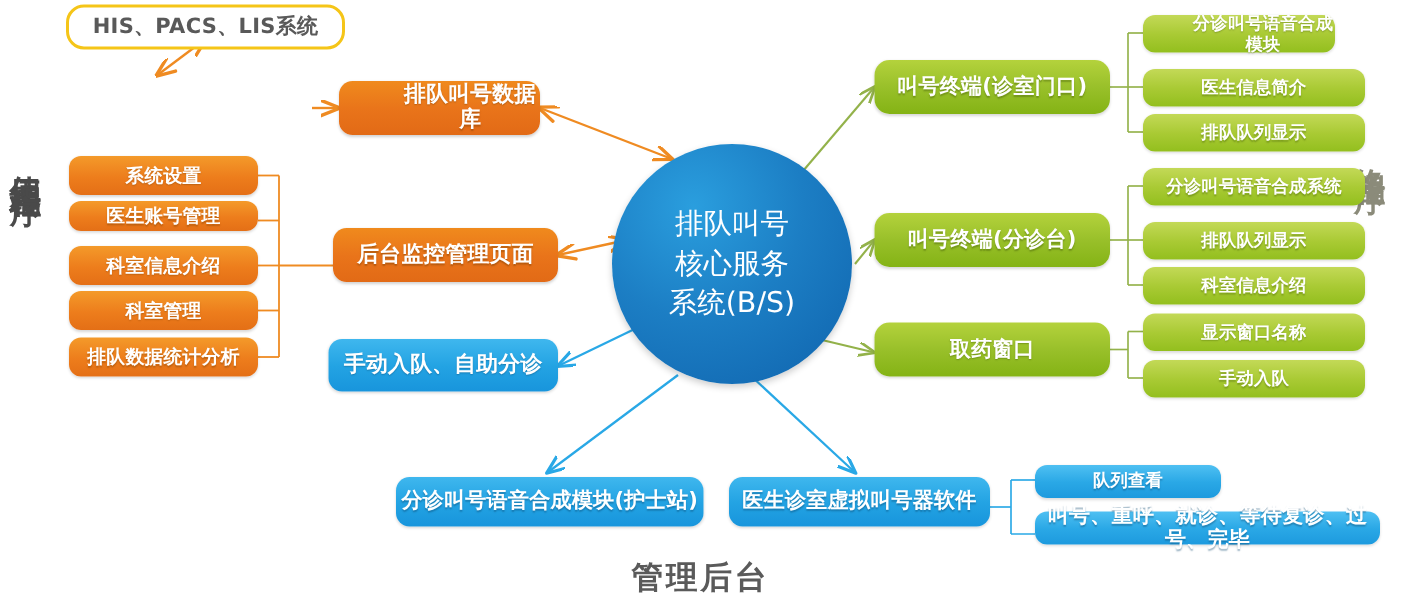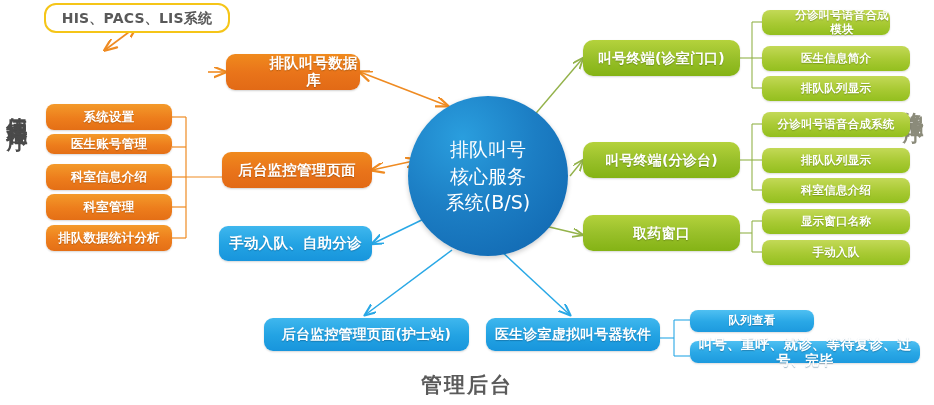--- a/index.html
+++ b/index.html
@@ -250,21 +250,21 @@
 
   <div class="node green" style="left:583px; top:142px; width:157px; height:36px; font-size:14px;">叫号终端(分诊台)</div>
   <div class="node green-sm" style="left:762px; top:112px; width:148px; height:25px; font-size:11.5px;">分诊叫号语音合成系统</div>
   <div class="node green-sm" style="left:762px; top:148px; width:148px; height:25px; font-size:11.5px;">排队队列显示</div>
   <div class="node green-sm" style="left:762px; top:178px; width:148px; height:25px; font-size:11.5px;">科室信息介绍</div>
 
   <div class="node green" style="left:583px; top:215px; width:157px; height:36px; font-size:14px;">取药窗口</div>
   <div class="node green-sm" style="left:762px; top:209px; width:148px; height:25px; font-size:11.5px;">显示窗口名称</div>
   <div class="node green-sm" style="left:762px; top:240px; width:148px; height:25px; font-size:11.5px;">手动入队</div>
 
-  <div class="node blue" style="left:264px; top:318px; width:205px; height:33px; font-size:14px;">后台监控管理页面(护士站)</div>
+  <div class="node blue" style="left:264px; top:318px; width:205px; height:33px; font-size:14px;">分诊叫号语音合成模块(护士站)</div>
   <div class="node blue" style="left:486px; top:318px; width:174px; height:33px; font-size:14px;">医生诊室虚拟叫号器软件</div>
 
   <div class="node blue-sm" style="left:690px; top:310px; width:124px; height:22px; font-size:11.5px;">队列查看</div>
   <div class="node blue-sm" style="left:690px; top:341px; width:230px; height:22px; font-size:14px;">叫号、重呼、就诊、等待复诊、过号、完毕</div>
 
   <div class="vlabel" id="label-left">使用端程序</div>
   <div class="vlabel" id="label-right">终端程序</div>
   <div id="label-bottom">管理后台</div>
 
 </div>

